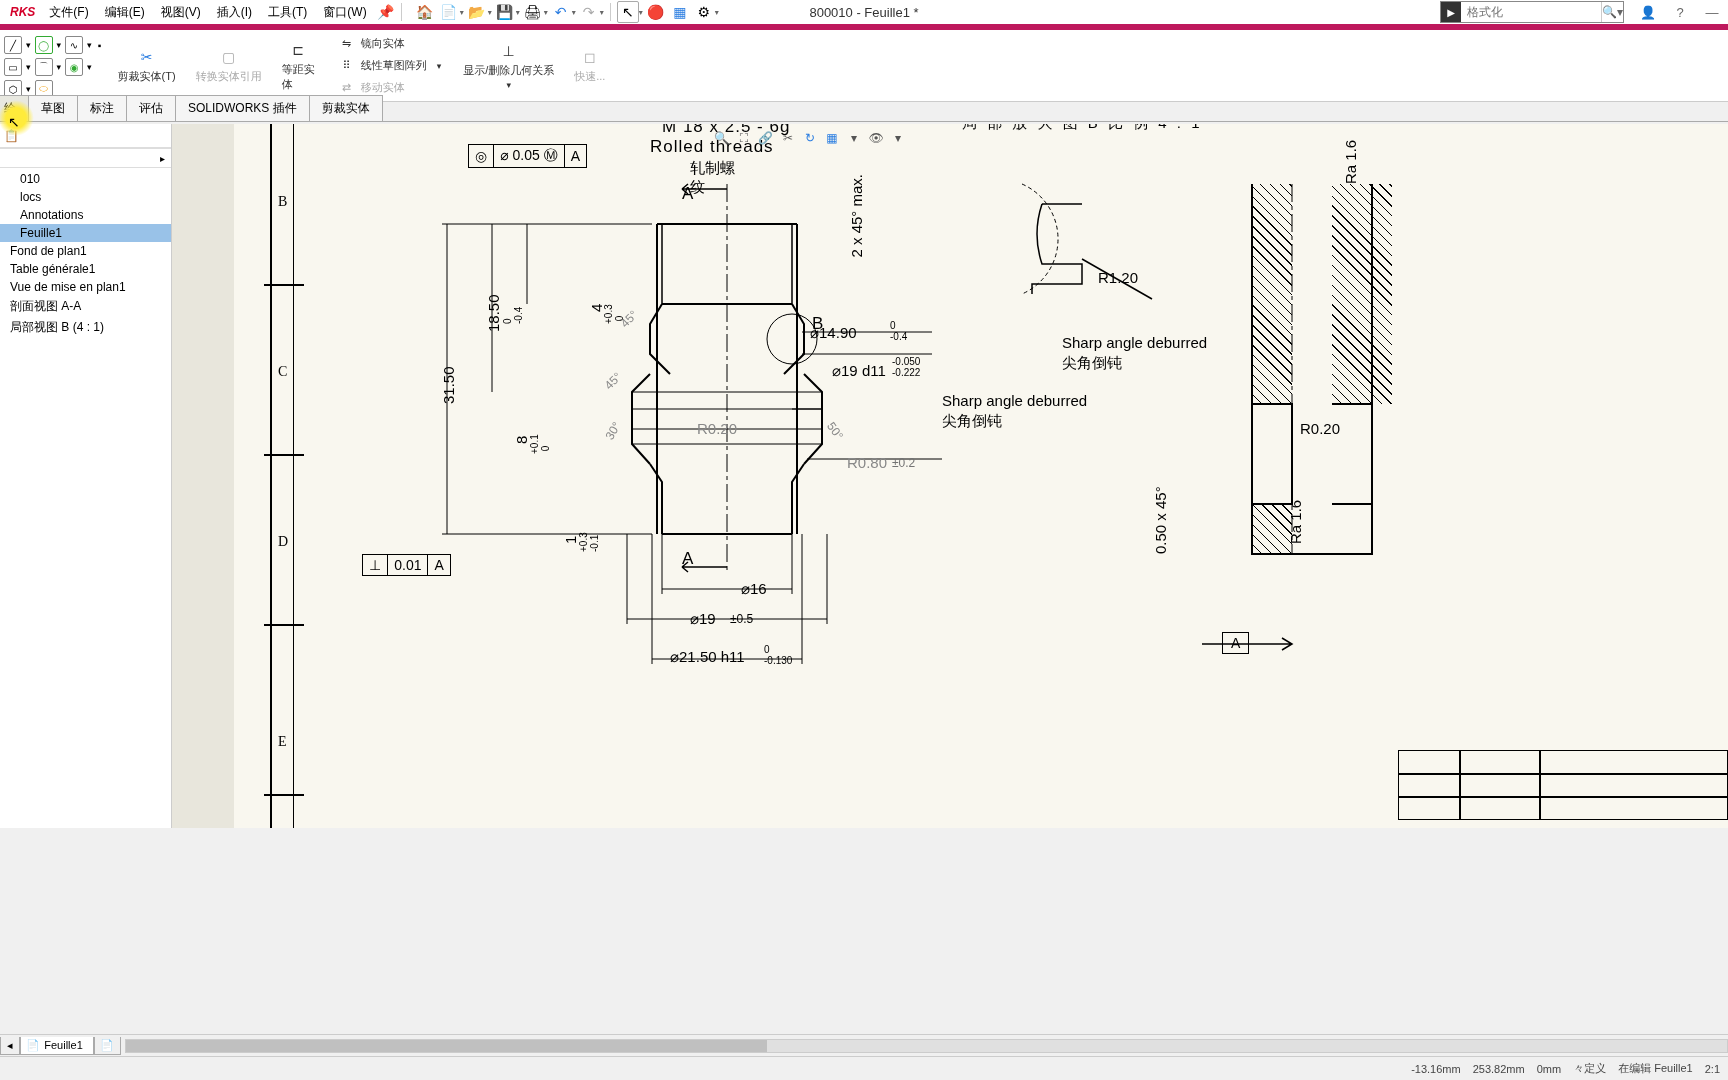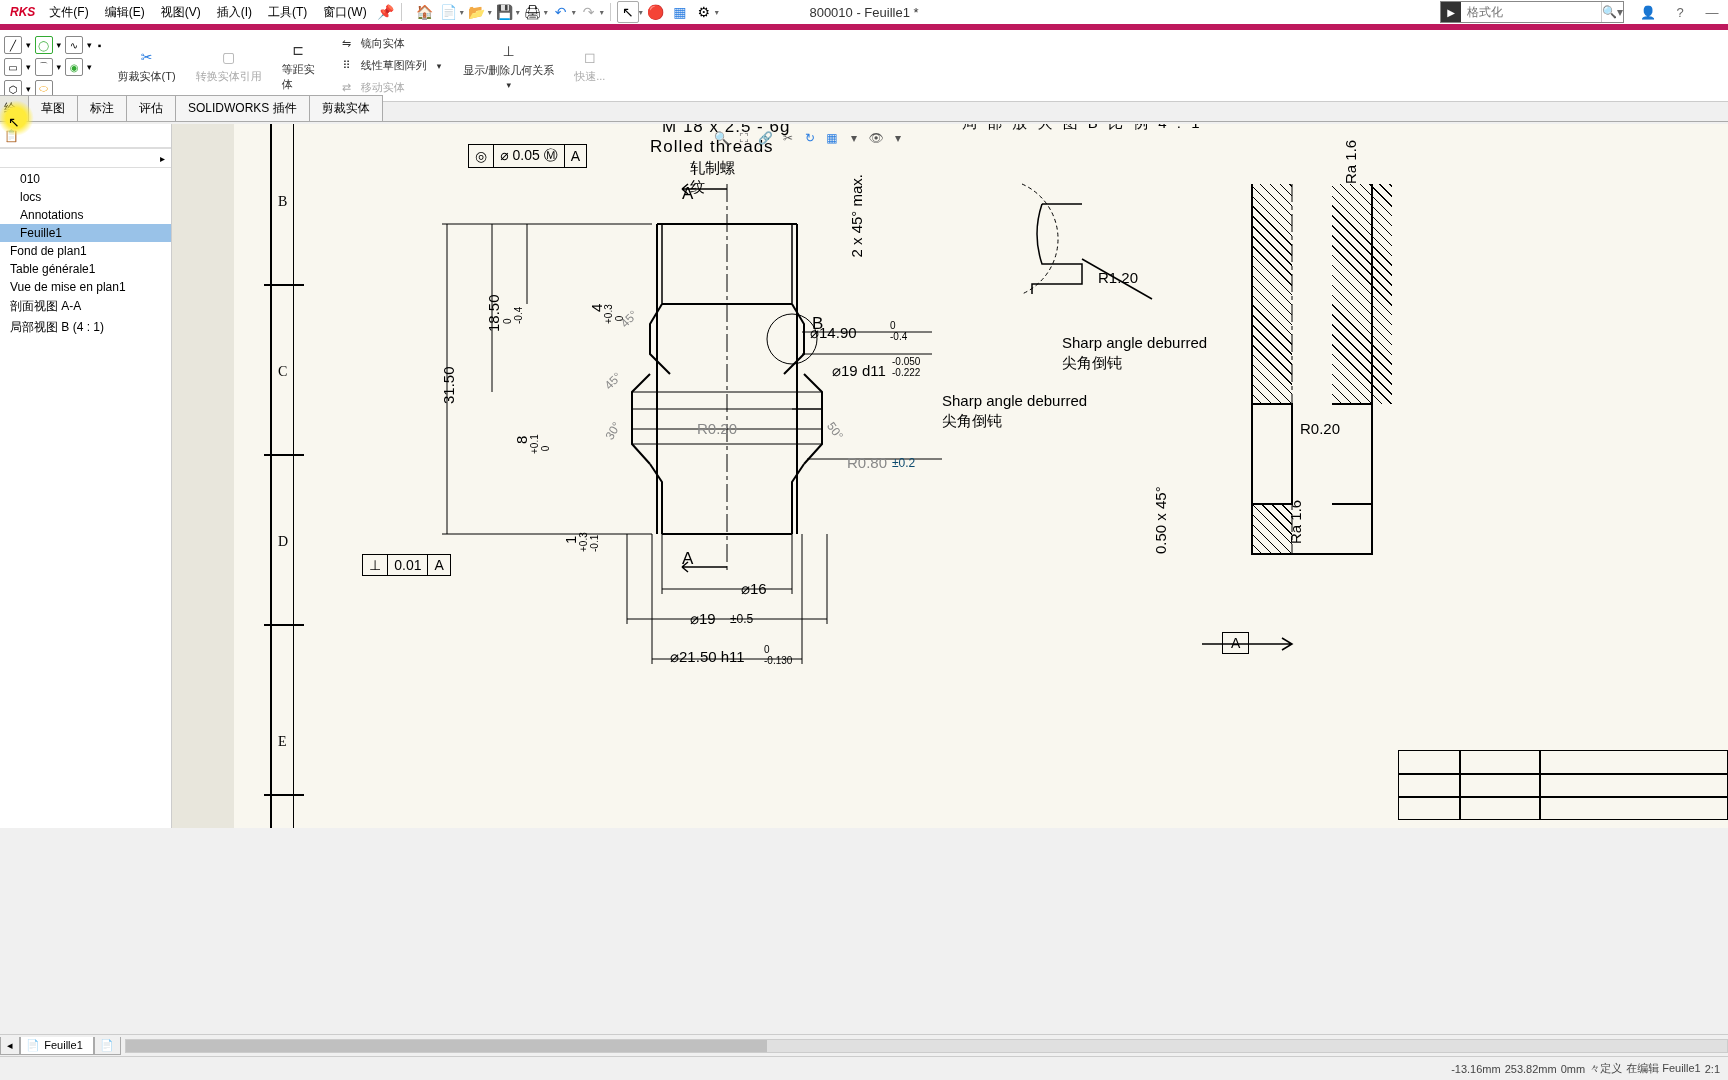--- a/index.html
+++ b/index.html
@@ -75,21 +75,21 @@
     svg.draw { position: absolute; left: 0; top: 0; pointer-events: none; }
     
     
     .sheet-tabs { position: absolute; left: 0; bottom: 24px; right: 0; height: 22px; background: #f0f0f0; border-top: 1px solid #ccc; display: flex; align-items: center; font-size: 11px; }
     .sheet-tab { padding: 2px 10px 2px 6px; border: 1px solid #aaa; border-top: none; background: #fff; display: flex; align-items: center; gap: 4px; cursor: pointer; }
     .sheet-tab.nav { background: #f0f0f0; padding: 2px 6px; }
     .hscroll { flex: 1; height: 14px; background: #e0e0e0; border: 1px solid #ccc; margin-left: 4px; position: relative; }
     .hscroll-thumb { position: absolute; left: 0; top: 0; width: 40%; height: 100%; background: #c0c0c0; }
     
     
-    .status { position: absolute; left: 0; bottom: 0; right: 0; height: 24px; background: #f0f0f0; border-top: 1px solid #ccc; display: flex; align-items: center; justify-content: flex-end; font-size: 11px; color: #444; padding-right: 8px; gap: 4px; }
+    .status { position: absolute; left: 0; bottom: 0; right: 0; height: 24px; background: #f0f0f0; border-top: 1px solid #ccc; display: flex; align-items: center; justify-content: flex-end; font-size: 11px; color: #444; padding-right: 8px; gap: 12px; }
     
     
     .fcf { position: absolute; display: flex; border: 1.5px solid #000; background: #f9f7ef; font-family: Arial; font-size: 14px; }
     .fcf > div { border-right: 1.5px solid #000; padding: 2px 6px; display: flex; align-items: center; }
     .fcf > div:last-child { border-right: none; }
     .datum-box { position: absolute; border: 1.5px solid #000; padding: 2px 8px; font-family: Arial; font-size: 14px; }
     
     
     .hatch-area { position: absolute; overflow: hidden; }
     .hatch-area::before { content:""; position:absolute; inset:-20px; background: repeating-linear-gradient(45deg,#000 0,#000 1px,transparent 1px,transparent 7px); }
@@ -348,21 +348,21 @@
 -0.222</span>
   <span class="ann med" style="left:569px;top:456px">⌀16</span>
   <span class="ann med" style="left:518px;top:486px">⌀19</span>
   <span class="ann sm" style="left:558px;top:488px">±0.5</span>
   <span class="ann med" style="left:498px;top:524px">⌀21.50 h11</span>
   <span class="ann xs" style="left:592px;top:520px;white-space:pre">0
 -0.130</span>
 
   <span class="ann med" style="left:525px;top:296px;color:#888">R0.20</span>
   <span class="ann med" style="left:675px;top:330px;color:#888">R0.80</span>
-  <span class="ann sm" style="left:720px;top:332px;color:#0c4a6e">±0.2</span>
+  <span class="ann sm" style="left:720px;top:332px;color:#737373">±0.2</span>
 
   <span class="ann sm" style="left:448px;top:188px;transform:rotate(-45deg);color:#888">45°</span>
   <span class="ann sm" style="left:432px;top:250px;transform:rotate(-45deg);color:#888">45°</span>
   <span class="ann sm" style="left:432px;top:300px;transform:rotate(-60deg);color:#888">30°</span>
   <span class="ann sm" style="left:654px;top:300px;transform:rotate(55deg);color:#888">50°</span>
 
   <span class="ann med" style="left:770px;top:268px">Sharp angle deburred</span>
   <span class="ann med cn" style="left:770px;top:288px">尖角倒钝</span>
 
   <div class="fcf" style="left:296px;top:20px">

